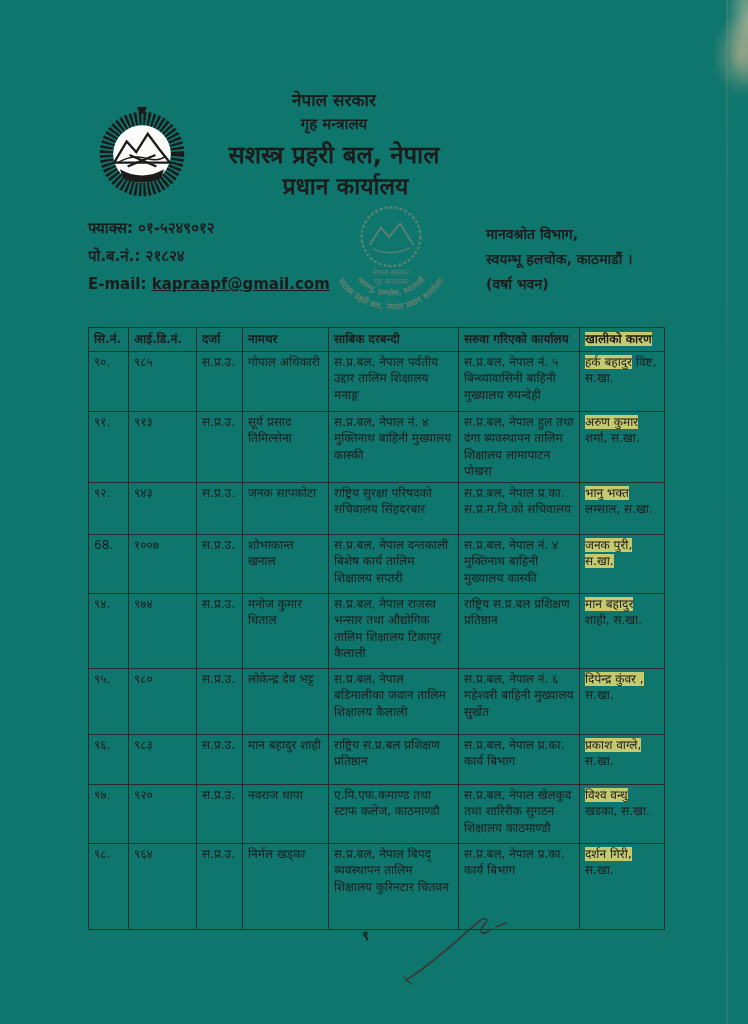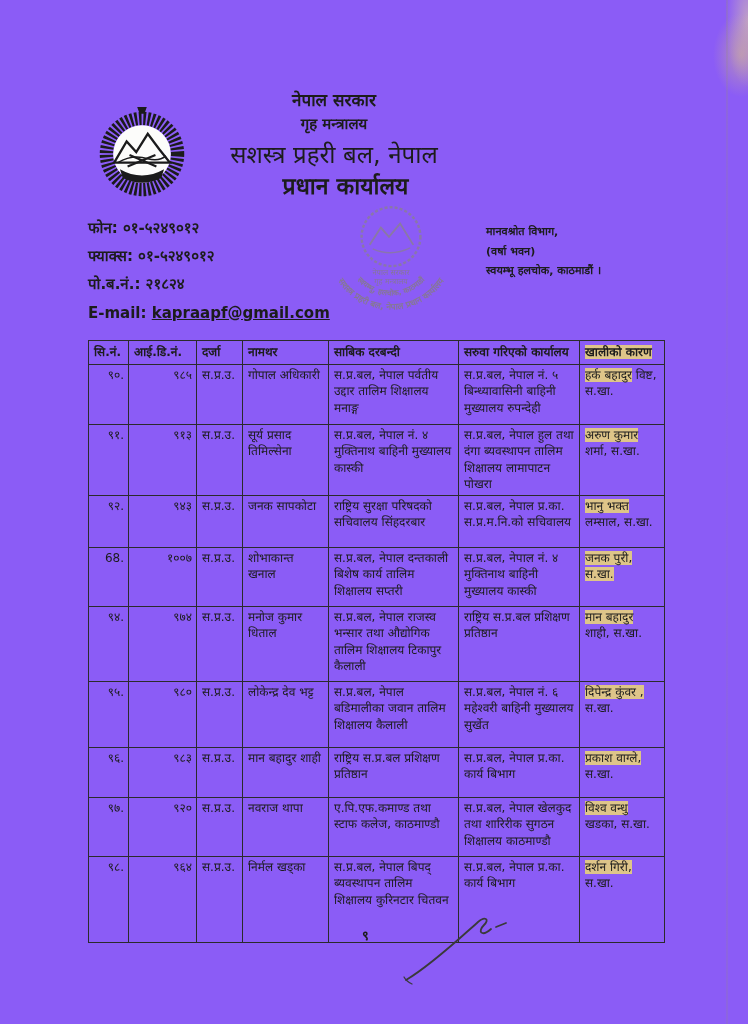--- a/index.html
+++ b/index.html
@@ -1,51 +1,51 @@
 <!DOCTYPE html>
 <html><head>
 <meta charset="utf-8">
 <style>
   html,body{margin:0;padding:0;background:#e9e7e2;}
   .page{
     position:relative;width:748px;height:1024px;margin:0 auto;
-    background:#8b5cf6;overflow:hidden;
+    background:#0f766e;overflow:hidden;
     font-family:"DejaVu Sans","Liberation Sans",sans-serif;
     color:#1c1c1c;
   }
   
   .stain{
     position:absolute;right:0;top:0;width:46px;height:190px;pointer-events:none;
     background:
       radial-gradient(40px 60px at 85% 55px, rgba(214,183,142,.55), rgba(214,183,142,0) 70%),
       radial-gradient(30px 90px at 100% 20px, rgba(226,204,168,.6), rgba(226,204,168,0) 75%);
   }
   .edge-line{position:absolute;top:0;bottom:0;right:20px;width:2px;
     background:linear-gradient(to bottom, rgba(150,140,120,.25), rgba(150,140,120,.05) 40%, rgba(150,140,120,.18));}
   
   .head-center{position:absolute;left:0;right:80px;top:88px;text-align:center;z-index:3;}
   .h-gov{font-size:17px;font-weight:700;line-height:1.45;}
   .h-min{font-size:15px;font-weight:700;line-height:1.5;}
-  .h-org{font-size:24px;font-weight:400;line-height:1.35;margin-top:4px;}
+  .h-org{font-size:24px;font-weight:700;line-height:1.35;margin-top:4px;}
   .h-off{font-size:23px;font-weight:700;line-height:1.3;margin-left:23px;}
   .emblem{position:absolute;left:92px;top:106px;width:100px;height:96px;z-index:2;}
   .stamp{position:absolute;left:320px;top:184px;width:142px;height:142px;opacity:.7;z-index:1;}
   .contact{position:absolute;left:88px;top:214px;font-size:15px;font-weight:700;line-height:1.88;z-index:2;}
   .contact .email a,.contact .email span.addr{text-decoration:underline;color:#1c1c1c;}
-  .right-info{position:absolute;left:486px;top:222px;font-size:11px;font-weight:700;line-height:1.78;z-index:2;}
-  
-  table.doc{position:absolute;left:88px;top:327px;width:576px;border-collapse:collapse;table-layout:fixed;z-index:2;margin-top:13px;}
+  .right-info{position:absolute;left:486px;top:222px;font-size:14px;font-weight:700;line-height:1.78;z-index:2;}
+  
+  table.doc{position:absolute;left:88px;top:327px;width:576px;border-collapse:collapse;table-layout:fixed;z-index:2;}
   table.doc th,table.doc td{
     border:1.4px solid #2b2b2b;vertical-align:top;padding:2px 4px 2px 5px;
     font-size:12px;line-height:1.38;overflow:hidden;
   }
   table.doc th{font-weight:700;text-align:left;padding-top:3px;padding-bottom:3px;white-space:nowrap;}
   col.c-sn{width:40px}col.c-id{width:68px}col.c-rank{width:46px}
   col.c-name{width:86px}col.c-prev{width:130px}col.c-new{width:121px}col.c-reason{width:85px}
-  td.center{text-align:right;padding-left:2px;padding-right:2px;}
+  td.center{text-align:left;padding-left:2px;padding-right:2px;}
   tbody tr:nth-child(1){height:60px}
   tbody tr:nth-child(2){height:57px}
   tbody tr:nth-child(3){height:52px}
   tbody tr:nth-child(4){height:59px}
   tbody tr:nth-child(5){height:75px}
   tbody tr:nth-child(6){height:66px}
   tbody tr:nth-child(7){height:50px}
   tbody tr:nth-child(8){height:59px}
   tbody tr:nth-child(9){height:86px}
   .hl{background:rgba(242,224,110,.8);box-decoration-break:clone;-webkit-box-decoration-break:clone;}
@@ -93,30 +93,29 @@
       <textPath href="#arcO" startOffset="50%" text-anchor="middle">सशस्त्र प्रहरी बल, नेपाल प्रधान कार्यालय</textPath>
     </text>
     <text font-size="7.5" fill="#84826e" font-weight="700">
       <textPath href="#arcI" startOffset="50%" text-anchor="middle">स्वयम्भू, हलचोक, काठमाडौं</textPath>
     </text>
     <text x="70" y="90" font-size="7.5" fill="#84826e" text-anchor="middle">नेपाल सरकार</text>
     <text x="70" y="99" font-size="7.5" fill="#84826e" text-anchor="middle">गृह मन्त्रालय</text>
   </svg>
 
   <div class="contact">
-    <div>फोन: ०१-५२४९०१२</div>
     <div>फ्याक्स: ०१-५२४९०१२</div>
     <div>पो.ब.नं.: २१८२४</div>
     <div class="email"><span>E-mail: </span><span class="addr">kapraapf@gmail.com</span></div>
   </div>
 
   <div class="right-info">
     <div>मानवश्रोत विभाग,</div>
+    <div>स्वयम्भू हलचोक, काठमाडौं ।</div>
     <div>(वर्षा भवन)</div>
-    <div>स्वयम्भू हलचोक, काठमाडौं ।</div>
   </div>
 
   <table class="doc">
     <colgroup>
       <col class="c-sn">
         <col class="c-id">
         <col class="c-rank">
         <col class="c-name">
       <col class="c-prev">
         <col class="c-new">

